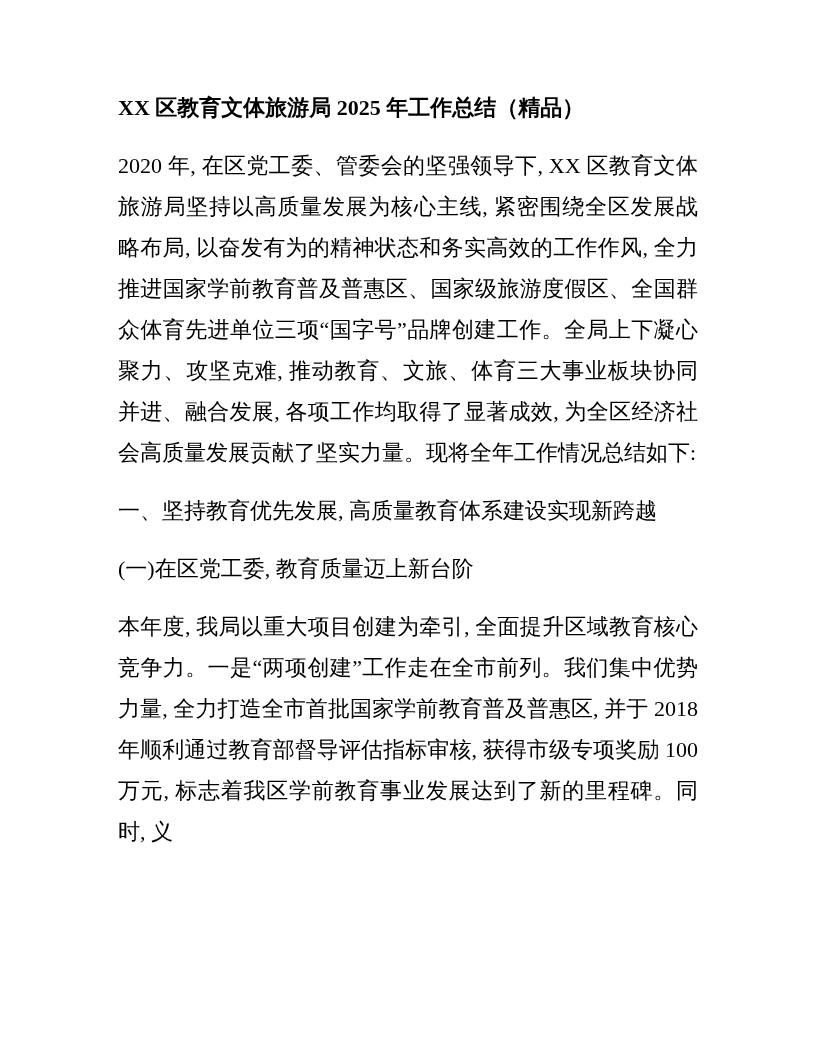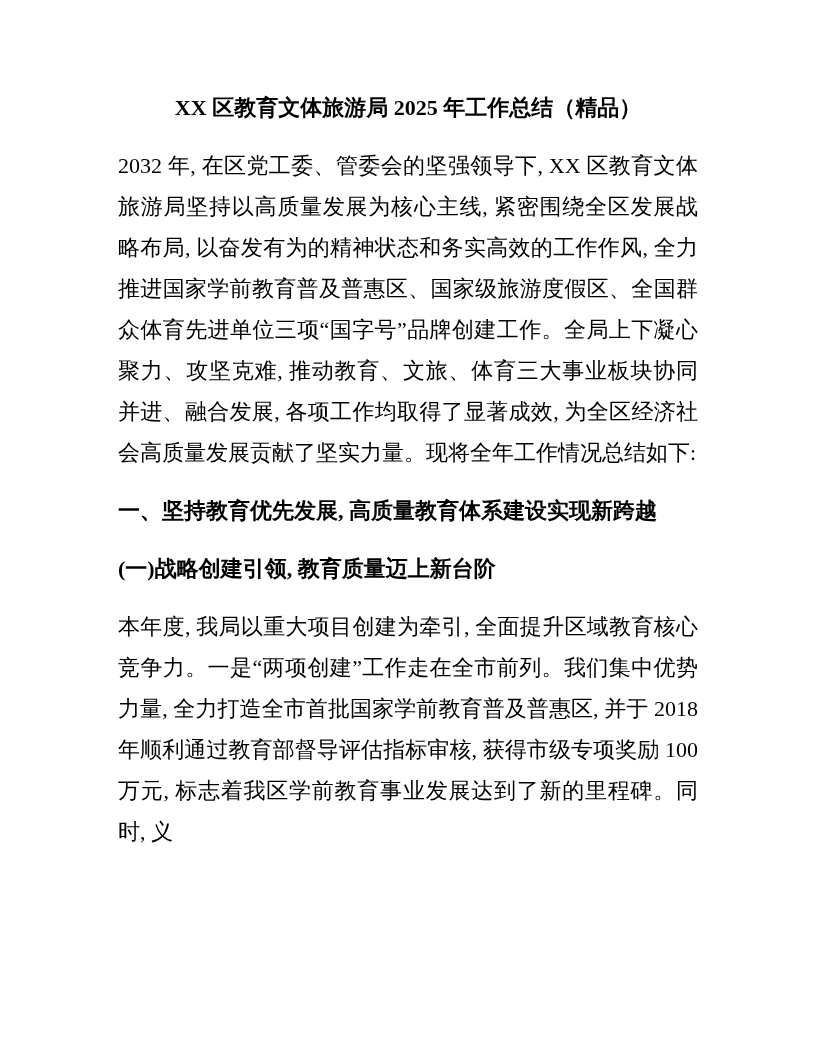--- a/index.html
+++ b/index.html
@@ -17,47 +17,46 @@
     color: #000000;
     overflow: hidden;
     font-family: "Liberation Serif", "DejaVu Serif", serif;
     font-size: 22px;
     line-height: 41px;
   }
   .doc-title {
     font-size: 22px;
     line-height: 41px;
     font-weight: bold;
-    text-align: center;
     margin: 0 0 17px 0;
   }
   .heading {
     font-size: 22px;
     line-height: 41px;
-    font-weight: bold;
+    font-weight: normal;
     text-align: justify;
     text-justify: inter-ideograph;
     margin: 0 0 17px 0;
   }
   .para {
     font-size: 22px;
     line-height: 41px;
     font-weight: normal;
     text-align: justify;
     text-justify: inter-ideograph;
     margin: 0 0 17px 0;
   }
 </style>
 </head>
 <body>
 
 <div class="page">
   <h1 class="doc-title">XX 区教育文体旅游局 2025 年工作总结（精品）</h1>
 
-  <p class="para">2032 年, 在区党工委、管委会的坚强领导下, XX 区教育文体旅游局坚持以高质量发展为核心主线, 紧密围绕全区发展战略布局, 以奋发有为的精神状态和务实高效的工作作风, 全力推进国家学前教育普及普惠区、国家级旅游度假区、全国群众体育先进单位三项“国字号”品牌创建工作。全局上下凝心聚力、攻坚克难, 推动教育、文旅、体育三大事业板块协同并进、融合发展, 各项工作均取得了显著成效, 为全区经济社会高质量发展贡献了坚实力量。现将全年工作情况总结如下:</p>
+  <p class="para">2020 年, 在区党工委、管委会的坚强领导下, XX 区教育文体旅游局坚持以高质量发展为核心主线, 紧密围绕全区发展战略布局, 以奋发有为的精神状态和务实高效的工作作风, 全力推进国家学前教育普及普惠区、国家级旅游度假区、全国群众体育先进单位三项“国字号”品牌创建工作。全局上下凝心聚力、攻坚克难, 推动教育、文旅、体育三大事业板块协同并进、融合发展, 各项工作均取得了显著成效, 为全区经济社会高质量发展贡献了坚实力量。现将全年工作情况总结如下:</p>
 
   <h2 class="heading">一、坚持教育优先发展, 高质量教育体系建设实现新跨越</h2>
 
 
-  <h3 class="heading">(一)战略创建引领, 教育质量迈上新台阶</h3>
+  <h3 class="heading">(一)在区党工委, 教育质量迈上新台阶</h3>
 
   <p class="para">本年度, 我局以重大项目创建为牵引, 全面提升区域教育核心竞争力。一是“两项创建”工作走在全市前列。我们集中优势力量, 全力打造全市首批国家学前教育普及普惠区, 并于 2018 年顺利通过教育部督导评估指标审核, 获得市级专项奖励 100 万元, 标志着我区学前教育事业发展达到了新的里程碑。同时, 义</p>
 </div>
 
 </body></html>

